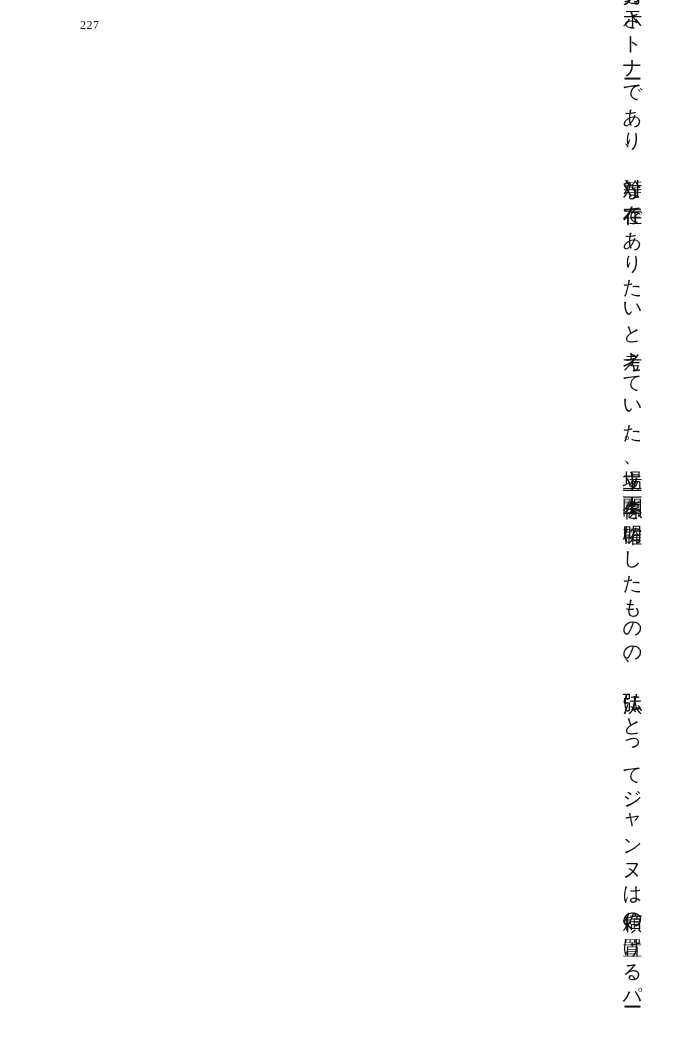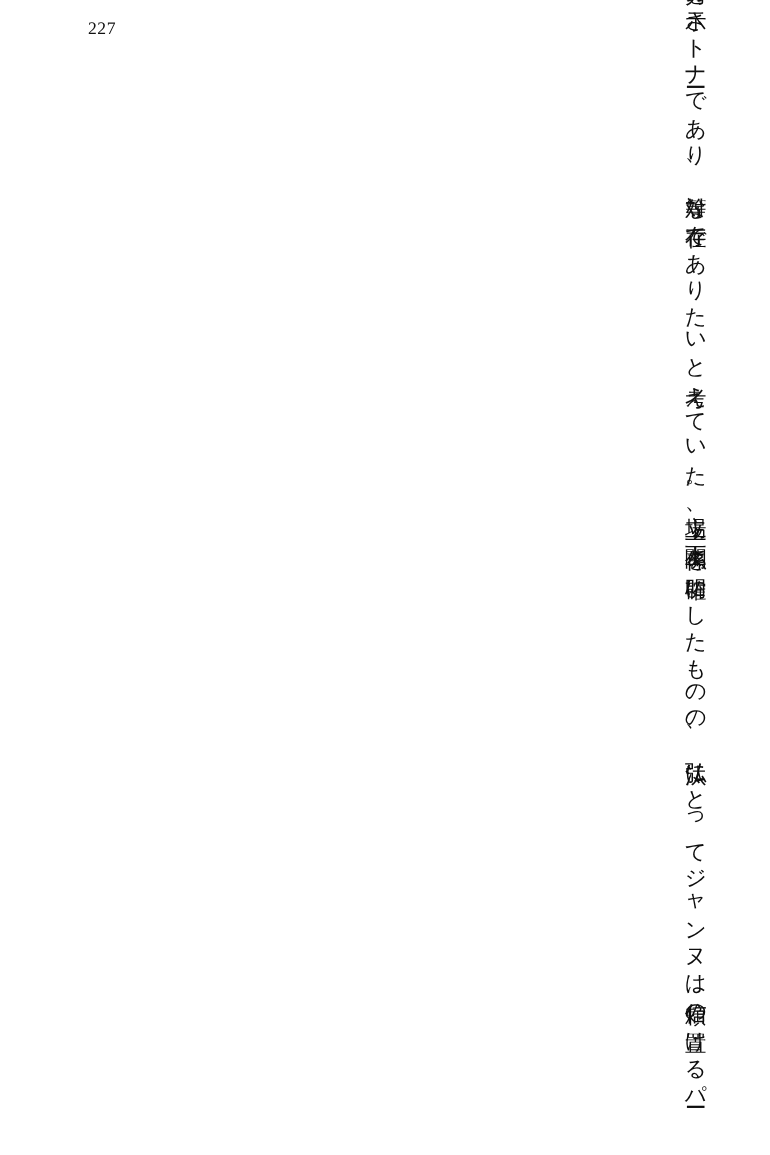--- a/index.html
+++ b/index.html
@@ -22,21 +22,21 @@
     background: #ffffff;
     box-sizing: border-box;
   }
 
   
   #page-number {
     position: absolute;
     top: 18px;
     left: 80px;
     font-family: "Liberation Serif", "DejaVu Serif", serif;
-    font-size: 16px;
+    font-size: 12px;
     letter-spacing: 0.5px;
     color: #111111;
   }
 
   
   #vertical-text {
     position: absolute;
     top: 88px;
     right: 58px;
     height: 910px;

